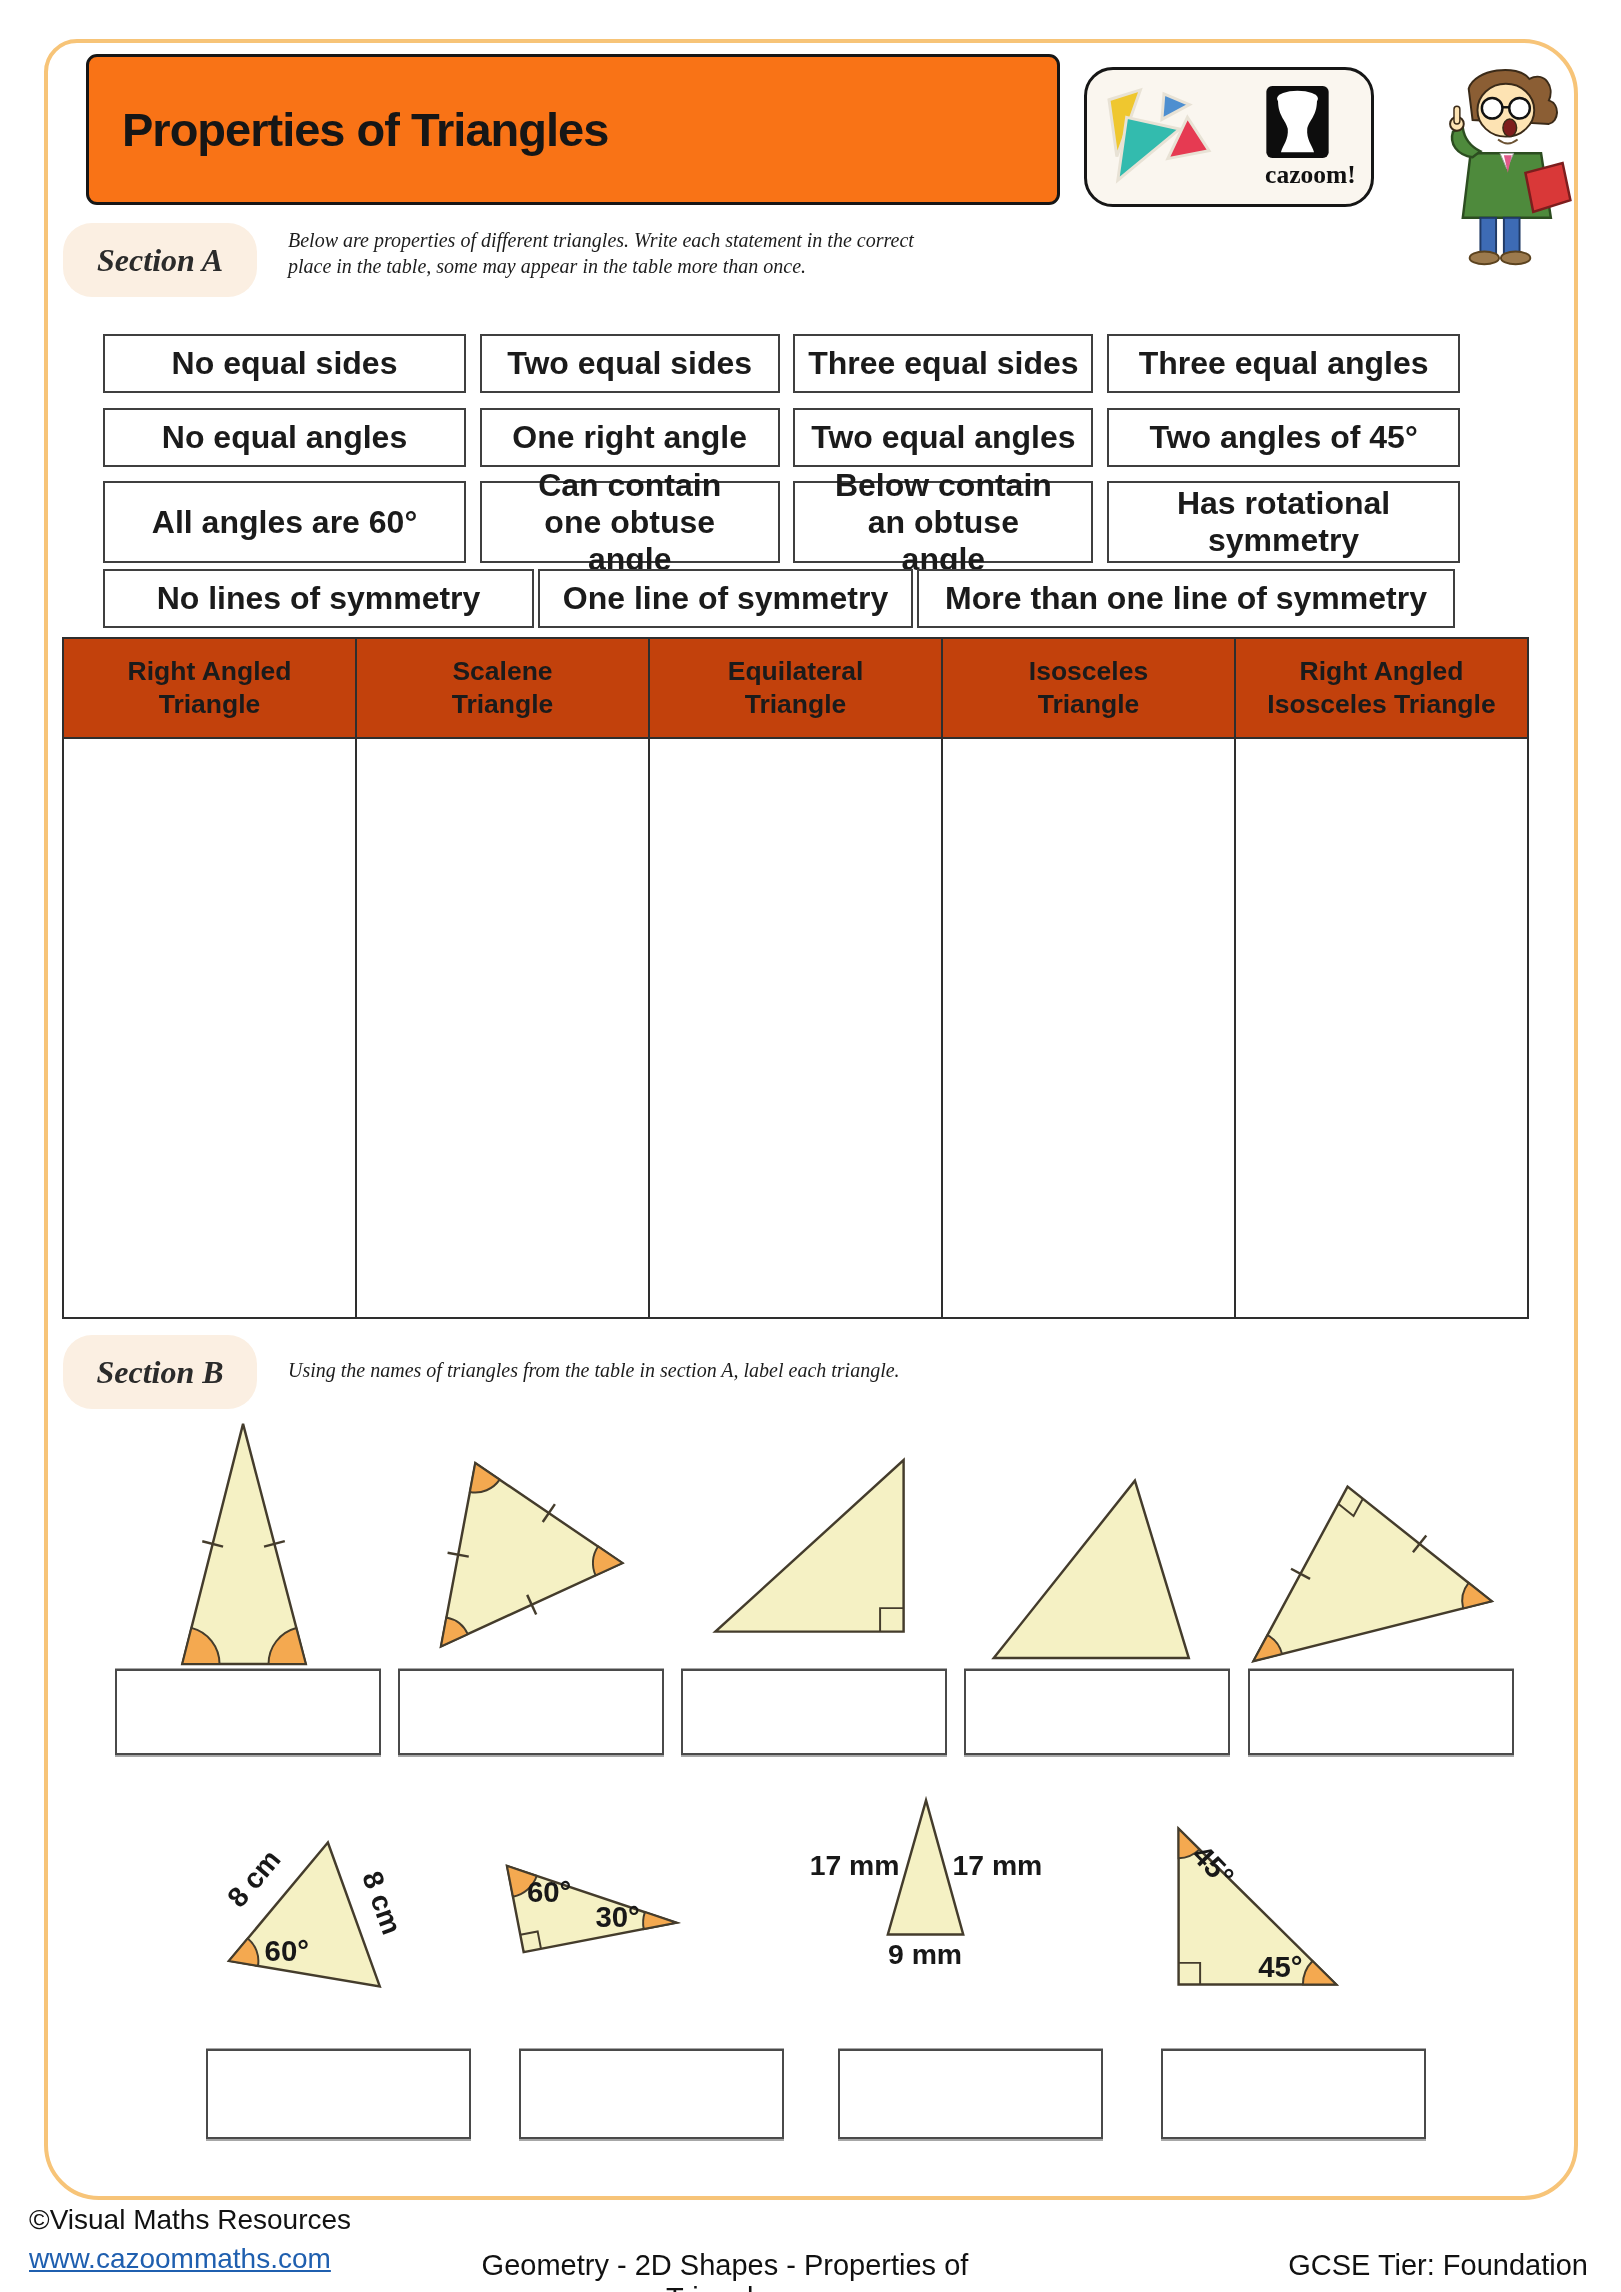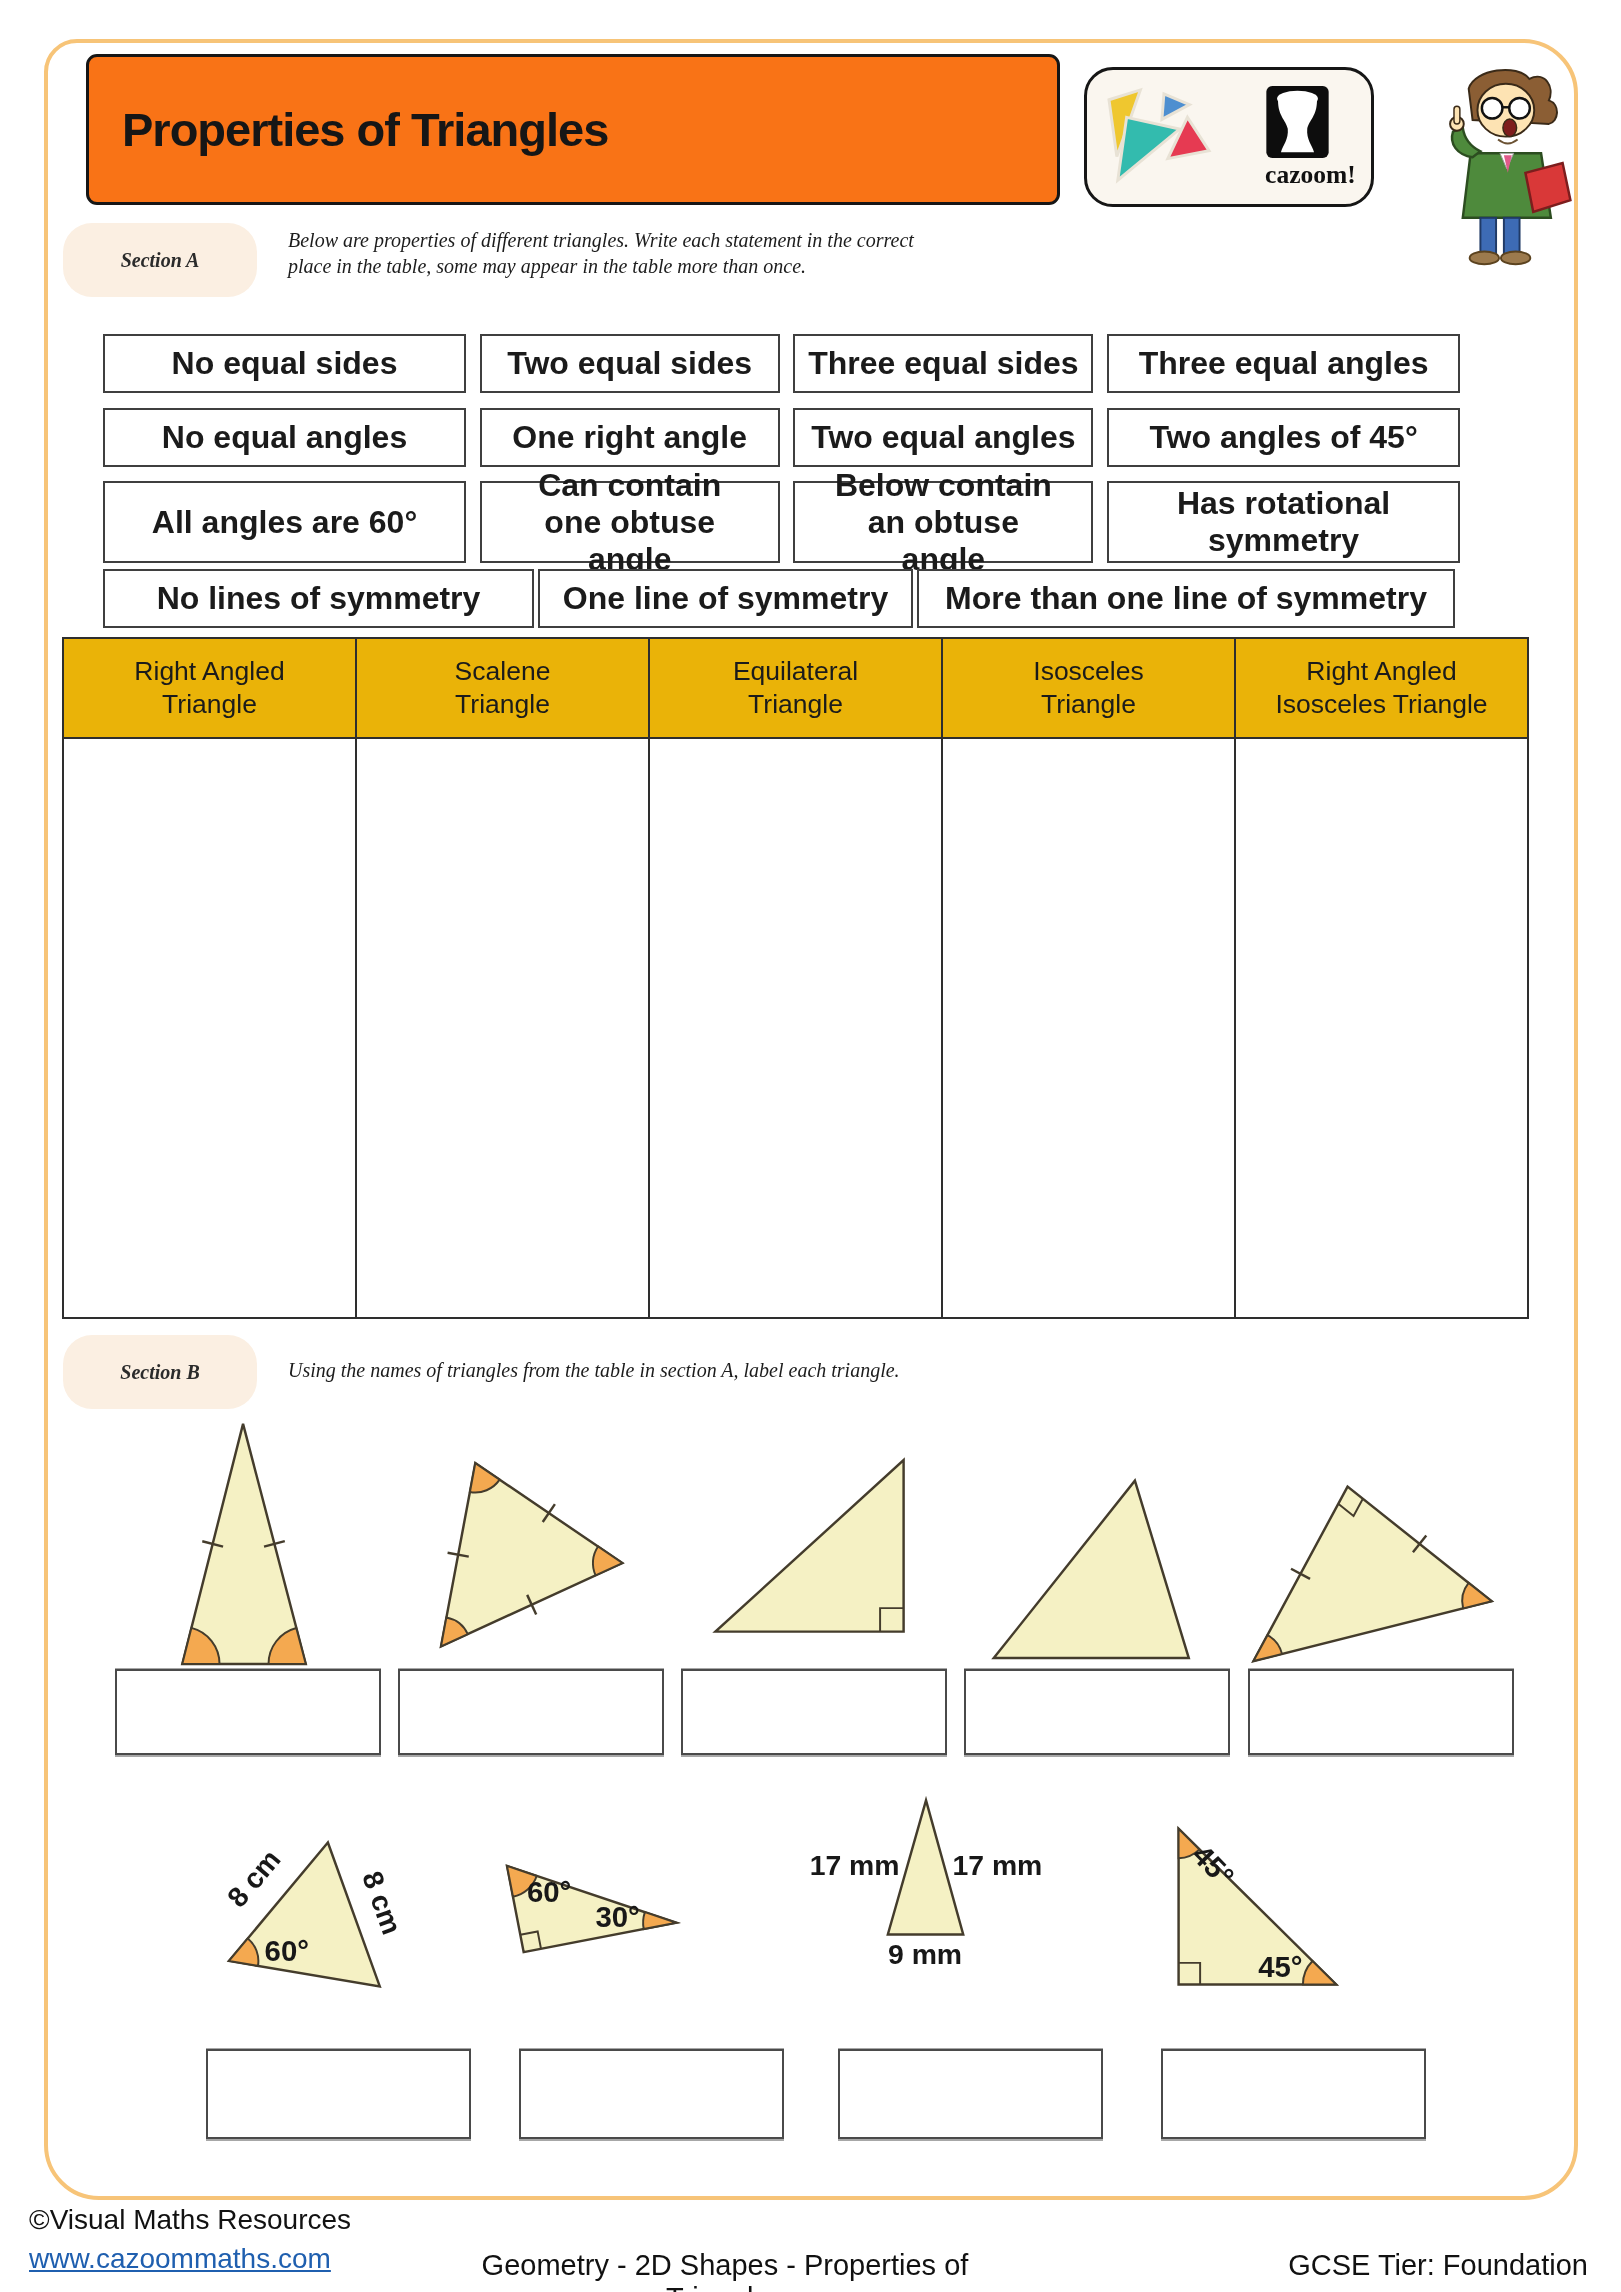--- a/index.html
+++ b/index.html
@@ -25,21 +25,21 @@
     background:#FAF6EF;border:3.9px solid #161616;border-radius:29px;
     display:flex;align-items:center;justify-content:space-between;padding:0 13.7px;
   }
   .brand-col{display:flex;flex-direction:column;align-items:flex-start;margin-right:2px;}
   .brand-text{font-family:"Liberation Serif",serif;font-weight:bold;font-size:25.5px;color:#111;margin-top:1px;}
   .teacher{position:absolute;left:1408px;top:63px;width:182px;height:204px;}
   
   .pill{
     position:absolute;left:63px;width:194px;height:74px;background:#FBEFE2;border-radius:29px;
     display:flex;align-items:center;justify-content:center;
-    font-family:"Liberation Serif",serif;font-style:italic;font-weight:bold;font-size:20px;color:#2b2b2b;
+    font-family:"Liberation Serif",serif;font-style:italic;font-weight:bold;font-size:32px;color:#2b2b2b;
   }
   .pill-a{top:223px;}
   .pill-b{top:1335px;}
   .instr{
     position:absolute;font-family:"Liberation Serif",serif;font-style:italic;
     font-size:20px;line-height:1.32;color:#1c1c1c;
   }
   .instr-a{left:288px;top:227px;width:1098px;}
   .instr-b{left:288px;top:1357px;width:1225px;}
   
@@ -52,22 +52,22 @@
     display:flex;align-items:center;justify-content:center;text-align:center;
     font-weight:bold;font-size:32px;color:#1b1b1b;height:55px;
   }
   .chip.tall{height:78px;}
   .chip span.narrow{display:inline-block;max-width:225px;}
   
   .ans-table{
     position:absolute;left:62px;top:637px;width:1467px;border-collapse:collapse;table-layout:fixed;
   }
   .ans-table th{
-    background:#eab308;border:2.5px solid #2e2e2e;height:90px;
-    font-weight:normal;font-size:26.5px;line-height:1.25;color:#1b1b1b;
+    background:#c2410c;border:2.5px solid #2e2e2e;height:90px;
+    font-weight:bold;font-size:26.5px;line-height:1.25;color:#1b1b1b;
     white-space:pre-line;text-align:center;vertical-align:middle;padding:3.9px 9.8px;
   }
   .ans-table td{
     background:#ffffff;border:2.5px solid #2e2e2e;height:576px;vertical-align:top;
   }
   .ans-table{border:2.9px solid #2e2e2e;}
   
   .tri-svg{position:absolute;left:0;}
   .tri-svg text{font-family:"Liberation Sans",sans-serif;font-weight:bold;fill:#181818;}
   

